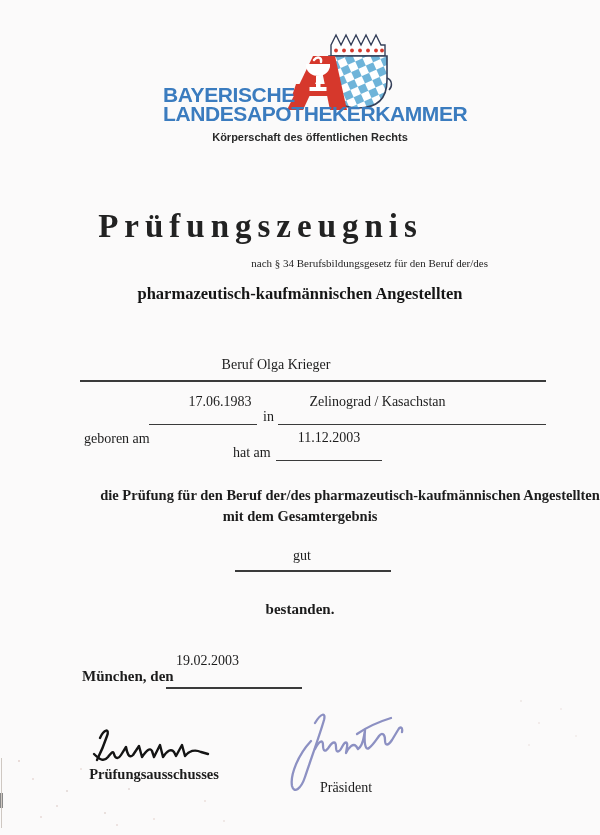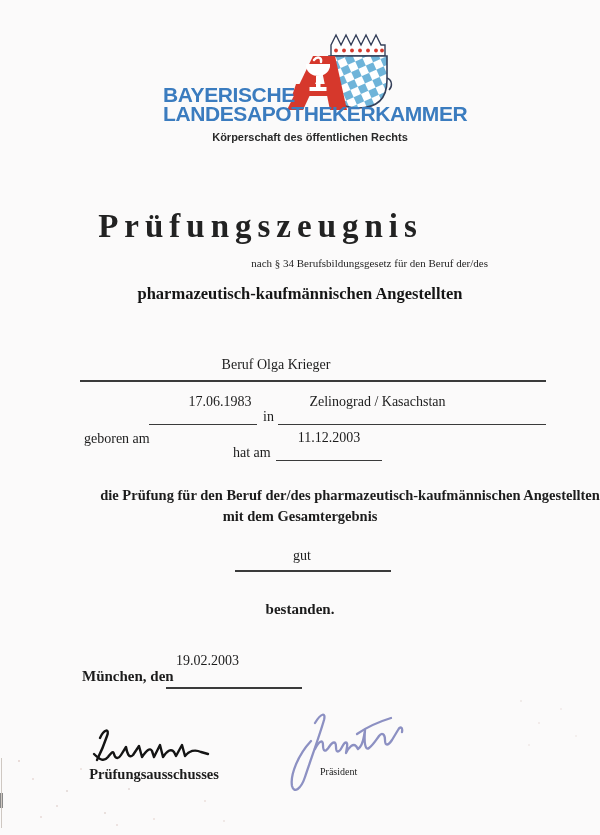--- a/index.html
+++ b/index.html
@@ -41,21 +41,21 @@
   
   .body-text{font-size:14px;color:#1c1c1c;white-space:nowrap;}
   .bold{font-weight:700;}
   .fill-value{font-size:14px;text-align:center;white-space:nowrap;}
   .uline{border-top:2px solid #3a3a3a;height:0;}
   .uline-thin{border-top:1.6px solid #3a3a3a;height:0;}
   .statement{width:600px;text-align:center;font-size:14.5px;font-weight:700;line-height:21px;}
   .center600{width:600px;text-align:center;}
   
   .role-left{width:172px;text-align:center;font-size:14.5px;font-weight:700;line-height:19px;}
-  .role-right{font-size:10px;}
+  .role-right{font-size:14px;margin-top:14px;}
   
   .speckles{width:2px;height:2px;border-radius:50%;background:rgba(190,150,140,.4);
     box-shadow:
       14px 18px 0 rgba(196,158,148,.35), 38px 45px 0 rgba(180,140,130,.3),
       62px 8px 0 rgba(196,158,148,.3), 86px 52px 0 rgba(180,150,140,.35),
       110px 28px 0 rgba(170,140,132,.3), 135px 58px 0 rgba(196,158,148,.3),
       160px 12px 0 rgba(180,140,130,.28), 186px 40px 0 rgba(196,158,148,.3),
       48px 30px 0 rgba(160,130,122,.3), 22px 56px 0 rgba(196,158,148,.35),
       98px 64px 0 rgba(190,150,140,.3), 205px 60px 0 rgba(190,155,145,.25);
   }

